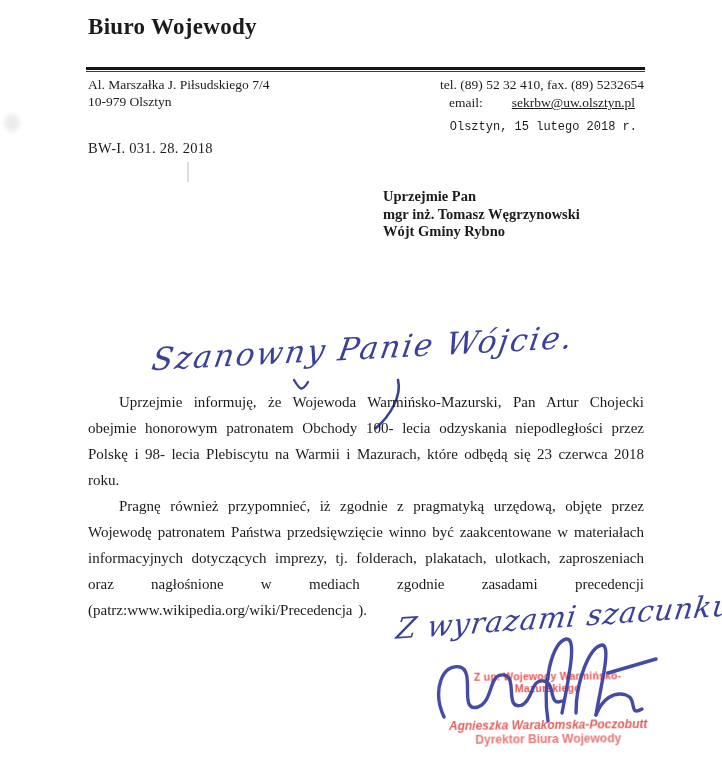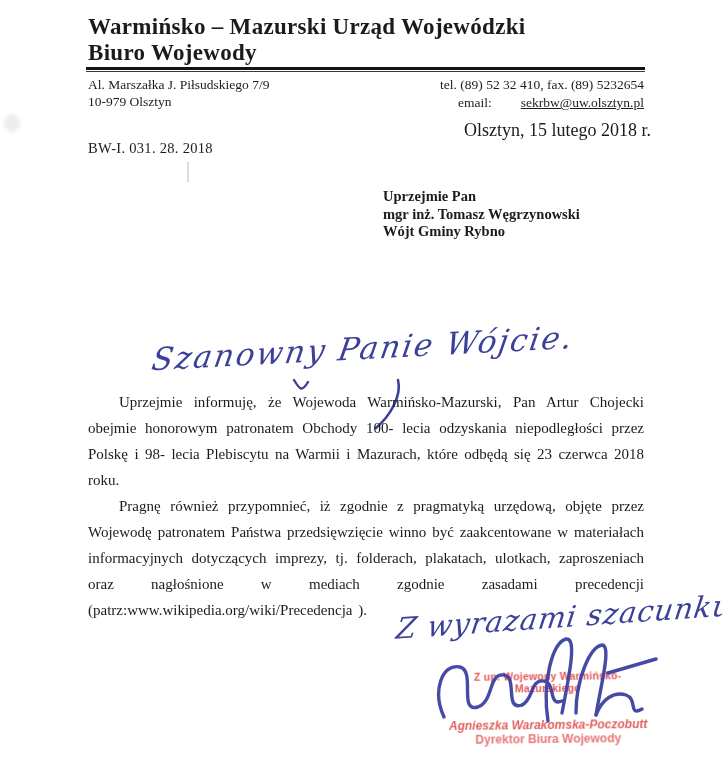--- a/index.html
+++ b/index.html
@@ -5,24 +5,24 @@
   html,body{margin:0;padding:0;background:#ffffff;}
   .page{
     position:relative;width:722px;height:768px;background:#ffffff;
     font-family:"Liberation Serif", serif;color:#1b1b1b;overflow:hidden;
   }
   
   .org{position:absolute;left:88px;top:14px;font-weight:bold;font-size:23px;line-height:26px;letter-spacing:0.3px;}
   .rule{position:absolute;left:86px;top:67px;width:559px;height:3px;background:#141414;}
   .rule2{position:absolute;left:86px;top:71px;width:559px;height:1px;background:#3a3a3a;}
   .addr{position:absolute;left:88px;top:76px;font-size:13.5px;line-height:17px;}
-  .contact{position:absolute;right:78px;top:76px;font-size:13.5px;line-height:18px;text-align:right;}
+  .contact{position:absolute;right:78px;top:76px;font-size:13.5px;line-height:18px;text-align:center;}
   .contact .u{text-decoration:underline;margin-left:29px;}
   
-  .date{position:absolute;right:71px;top:120px;font-size:18px;}
+  .date{position:absolute;right:85px;top:120px;font-size:12px;font-family:Liberation Mono, monospace;}
   .ref{position:absolute;left:88px;top:140px;font-size:14.5px;letter-spacing:0.3px;}
   .artifact-line{position:absolute;left:187px;top:162px;width:2px;height:20px;background:#dcdcdc;}
   .smudge{position:absolute;left:4px;top:114px;width:16px;height:18px;background:#c9c9c9;border-radius:50%;opacity:.35;filter:blur(2px);}
   
   .addressee{position:absolute;left:383px;top:188px;font-weight:bold;font-size:14.5px;line-height:17.5px;}
   
   .body{position:absolute;left:88px;top:389px;width:556px;font-size:15px;line-height:26px;text-align:justify;word-spacing:2px;}
   .body p{margin:0;text-indent:31px;}
   
   .hand{
@@ -44,28 +44,27 @@
   
   .sig-svg{position:absolute;left:430px;top:633px;}
   .tail-svg{position:absolute;left:286px;top:378px;}
 </style>
 </head>
 <body>
 
 <div class="page">
 
   <div class="org">
-    <div>Warmińsko – Mazurski Urząd Wojewódzki</div>
     <div>Biuro Wojewody</div>
   </div>
   <div class="rule"></div>
   <div class="rule2"></div>
 
   <div class="addr">
-    <div>Al. Marszałka J. Piłsudskiego 7/9</div>
+    <div>Al. Marszałka J. Piłsudskiego 7/4</div>
     <div>10-979 Olsztyn</div>
   </div>
 
   <div class="contact">
     <div>tel. (89) 52 32 410, fax. (89) 5232654</div>
     <div><span>email:</span><span class="u">sekrbw@uw.olsztyn.pl</span></div>
   </div>
 
   <div class="date">Olsztyn, 15 lutego 2018 r.</div>
   <div class="ref">BW-I. 031. 28. 2018</div>

